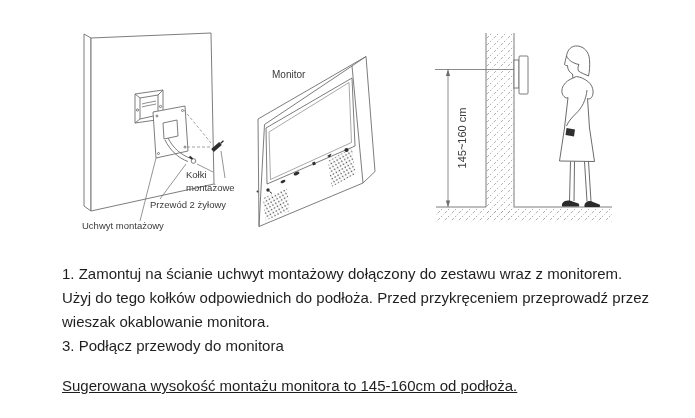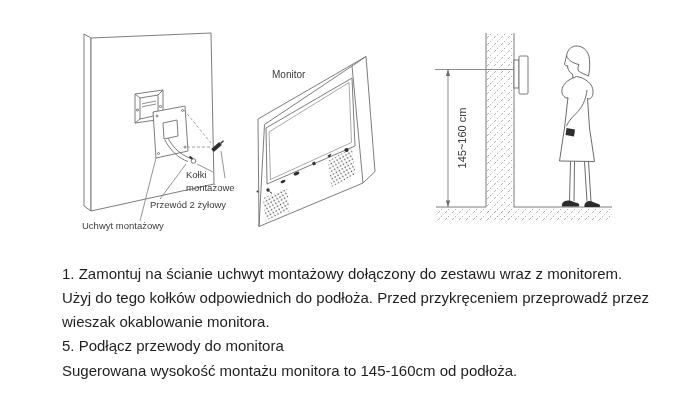--- a/index.html
+++ b/index.html
@@ -7,21 +7,21 @@
     position:relative; width:695px; height:418px;
     background:#ffffff; overflow:hidden;
     font-family:"Liberation Sans", sans-serif;
   }
   .figure-svg { position:absolute; left:0; top:0; }
   .text-block {
     position:absolute; left:62px; top:262px; width:590px;
     font-size:15px; line-height:24px; color:#1f1f1f;
   }
   .text-block p { margin:0; }
-  .text-block p.note { margin-top:1px; }
+  .text-block p.note { margin-top:16px;text-decoration:underline; }
   .diagram-label {
     font-size:9.5px; fill:#3a3a3a;
     font-family:"Liberation Sans", sans-serif;
   }
   .monitor-label { font-size:10px; fill:#3a3a3a; font-family:"Liberation Sans", sans-serif; }
   .height-label { font-size:11px; fill:#3a3a3a; font-family:"Liberation Sans", sans-serif; }
 </style>
 </head>
 <body>
 
@@ -170,17 +170,17 @@
           <line x1="588.5" y1="161.5" x2="591" y2="201.5"></line>
         </g>
         <path d="M562,206.5 C561.5,204 562.5,202 565,201 C567.5,200 570.5,200.5 572.5,201.5 L578.5,203.5 C579.5,205 579.5,206 578.5,206.5 Z" fill="#2a2a2a" stroke="none"></path>
         <path d="M584.5,207 C584,204.5 585,202.5 587.5,201.5 C589.5,200.8 591.5,201 593,202 L599.5,204.5 C600.5,206 600.3,206.8 599,207 Z" fill="#2a2a2a" stroke="none"></path>
       </g>
     </g>
   </svg>
 
   <div class="text-block">
     <p>1. Zamontuj na ścianie uchwyt montażowy dołączony do zestawu wraz z monitorem. Użyj do tego kołków odpowiednich do podłoża. Przed przykręceniem przeprowadź przez wieszak okablowanie monitora.</p>
-    <p>5. Podłącz przewody do monitora</p>
+    <p>3. Podłącz przewody do monitora</p>
     <p class="note">Sugerowana wysokość montażu monitora to 145-160cm od podłoża.</p>
   </div>
 
 </div>
 
 </body></html>

